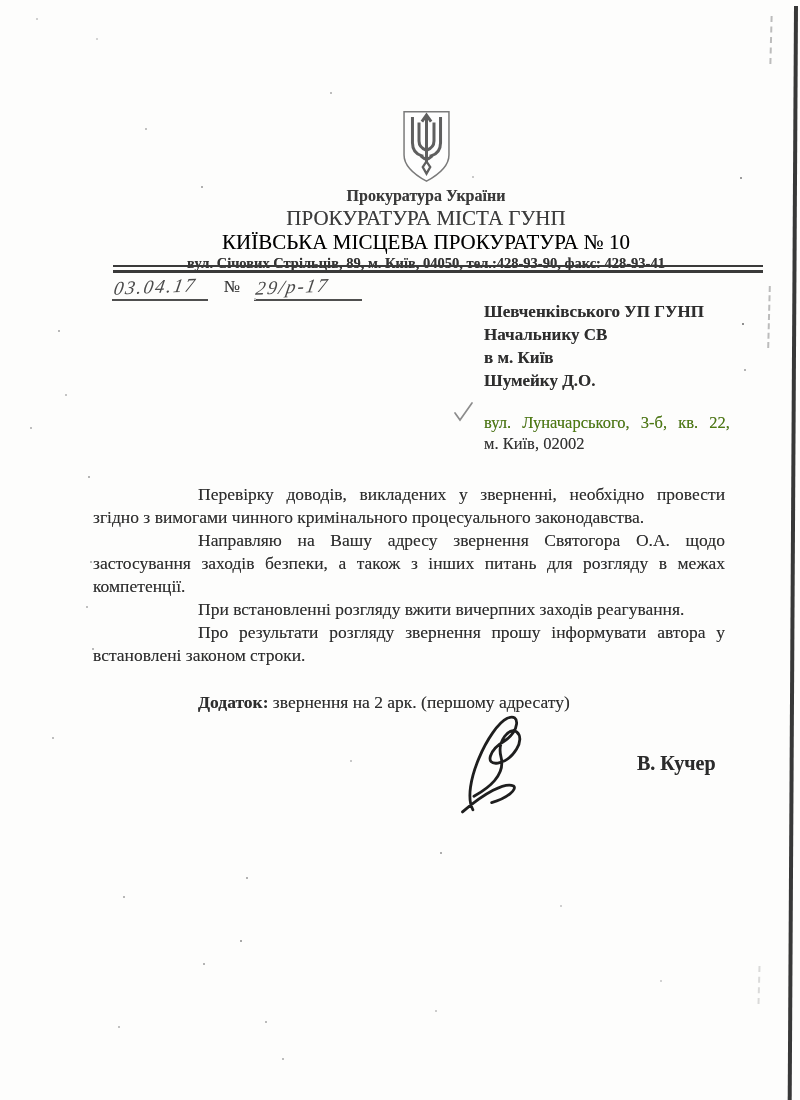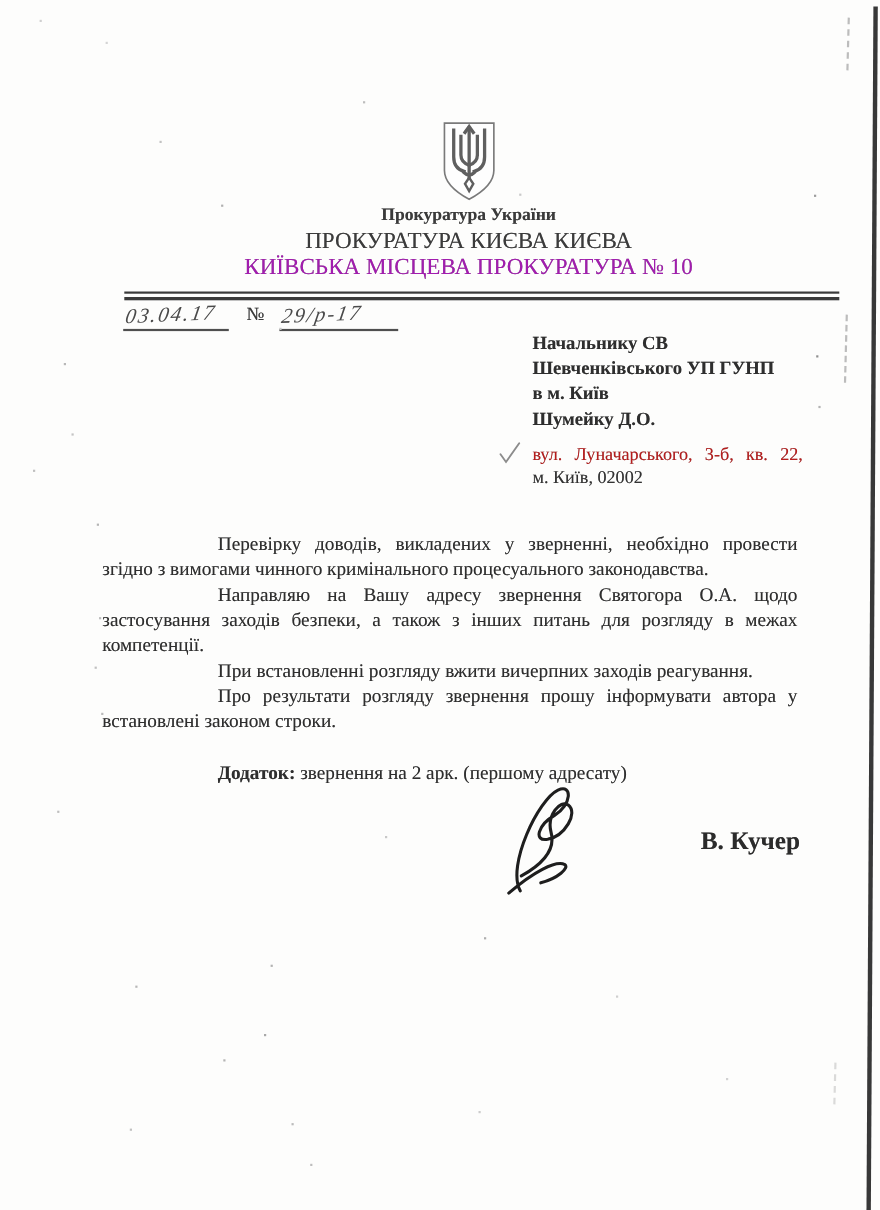--- a/index.html
+++ b/index.html
@@ -18,21 +18,21 @@
   .fuzz{ text-shadow:0 0 0.6px rgba(70,70,70,.55); }
 
   
   .header{
     position:absolute;left:92px;right:40px;top:110px;
     text-align:center;
   }
   .emblem{display:block;margin:0 auto;}
   .org1{font-weight:bold;font-size:16px;line-height:18px;margin-top:4px;color:#3a3a3a;}
   .org2{font-size:21px;line-height:24px;margin-top:1px;color:#3b3b3b;}
-  .org3{font-size:21px;line-height:24px;color:#a21caf;}
+  .org3{font-size:21px;line-height:24px;color:#000000;}
   .addr{font-weight:bold;font-size:14.5px;line-height:17px;margin-top:1px;color:#333;}
   .rule{
     position:absolute;left:113px;width:650px;top:265px;
     height:3px;
     border-top:2px solid #3a3a3a;
     border-bottom:3px solid #3a3a3a;
   }
 
   
   .refline{position:absolute;left:112px;top:276px;font-size:17px;color:#3a3a3a;}
@@ -50,21 +50,21 @@
   .no-label{display:inline-block;margin:0 4px 0 16px;font-size:17px;vertical-align:1px;}
 
   
   .recip1{
     position:absolute;left:484px;top:300px;
     font-weight:bold;font-size:17px;line-height:23px;color:#2e2e2e;
   }
   .check{position:absolute;left:452px;top:401px;}
   .recip2{position:absolute;left:484px;top:398px;width:278px;}
   .recip2 .name{font-weight:bold;font-size:17.5px;line-height:22px;color:#2b2b2b;}
-  .recip2 .a1{font-size:16.5px;line-height:19px;margin-top:5px;word-spacing:7px;color:#b91c1c;}
+  .recip2 .a1{font-size:16.5px;line-height:19px;margin-top:15px;word-spacing:7px;color:#4d7c0f;}
   .recip2 .a2{font-size:16.5px;line-height:19px;margin-top:2px;color:#333;font-family:Liberation Serif, serif;}
 
   
   .body-text{
     position:absolute;left:93px;top:483px;width:632px;
     font-size:17.5px;line-height:23px;
     text-align:justify;color:#2e2e2e;
   }
   .body-text p{margin:0;text-indent:105px;}
 
@@ -75,21 +75,21 @@
   }
   .attachment .lbl{font-weight:bold;}
 
   
   .sig-title{
     position:absolute;left:119px;top:737px;
     font-weight:bold;font-size:17px;line-height:24px;color:#2d2d2d;
   }
   .sig-name{
     position:absolute;left:637px;top:752px;
-    font-weight:bold;font-size:23px;color:#2b2b2b;
+    font-weight:bold;font-size:20px;color:#2b2b2b;
   }
   .sig-scribble{position:absolute;left:442px;top:710px;}
 
   
   .edge-line{
     position:absolute;right:2px;top:6px;height:1100px;width:4px;
     background:#383838;
     transform-origin:top center;
     transform:rotate(0.33deg);
   }
@@ -130,32 +130,33 @@
         <path d="M45,9 V35 Q45,46 35,49"></path>
         <path d="M22,15 V33 Q22,40 30,43"></path>
         <path d="M38,15 V33 Q38,40 30,43"></path>
         <path d="M30,7 V55"></path>
         <path d="M26,11 L30,5.5 L34,11"></path>
         <path d="M25,50 Q30,55 35,50"></path>
         <path d="M30,55 L26,61 L30,68 L34,61 Z" stroke-width="2.4"></path>
       </g>
     </svg>
     <div class="org1 fuzz">Прокуратура України</div>
-    <div class="org2 fuzz">ПРОКУРАТУРА КИЄВА КИЄВА</div>
+    <div class="org2 fuzz">ПРОКУРАТУРА МІСТА ГУНП</div>
     <div class="org3 fuzz">КИЇВСЬКА МІСЦЕВА ПРОКУРАТУРА № 10</div>
+    <div class="addr fuzz">вул. Січових Стрільців, 89, м. Київ, 04050, тел.:428-93-90, факс: 428-93-41</div>
   </div>
   <div class="rule"></div>
 
   <div class="refline">
     <span class="hand-wrap date"><span class="hand">03.04.17</span></span><span class="no-label fuzz">№</span><span class="hand-wrap num"><span class="hand">29/р-17</span></span>
   </div>
 
   <div class="recip1 fuzz">
+    <div>Шевченківського УП ГУНП</div>
     <div>Начальнику СВ</div>
-    <div>Шевченківського УП ГУНП</div>
     <div>в м. Київ</div>
     <div>Шумейку Д.О.</div>
   </div>
 
   <svg class="check" width="24" height="22" viewBox="0 0 24 22">
     <path d="M3,12 L8,19 L20,2" stroke="#8c8c8c" stroke-width="1.7" fill="none" stroke-linecap="round"></path>
   </svg>
   <div class="recip2">
     <div class="a1 fuzz">вул. Луначарського, 3-б, кв. 22,</div>
     <div class="a2 fuzz">м. Київ, 02002</div>

